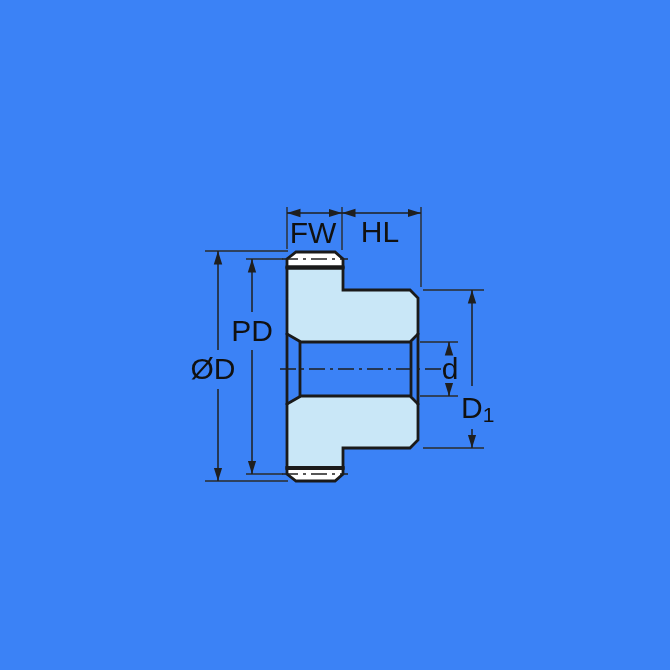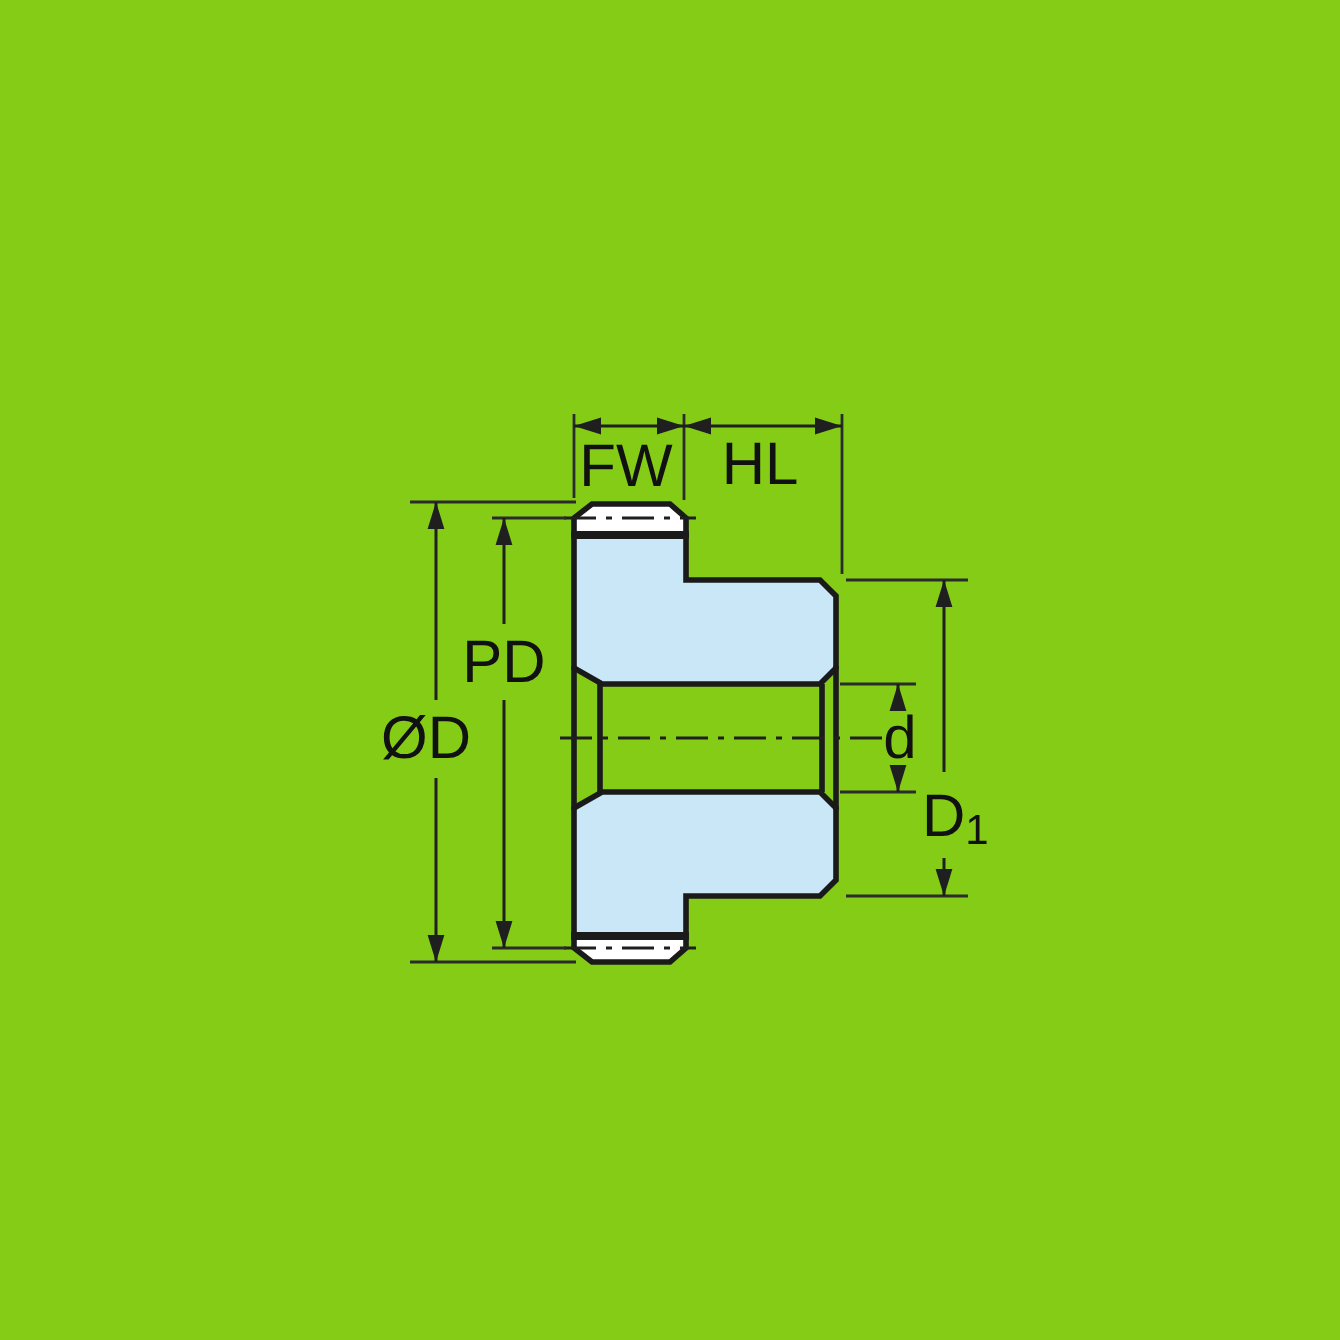--- a/index.html
+++ b/index.html
@@ -8,21 +8,21 @@
     background: #ffffff;
     width: 670px;
     height: 670px;
     overflow: hidden;
     font-family: "Liberation Sans", sans-serif;
   }
   .stage {
     position: relative;
     width: 670px;
     height: 670px;
-    background: #84cc16;
+    background: #3b82f6;
   }
   svg { display: block; }
   .outline       { stroke: #1a1a1a; stroke-width: 2.8; fill: none; stroke-linejoin: miter; }
   .outline-fill  { stroke: #1a1a1a; stroke-width: 2.8; stroke-linejoin: miter; }
   .root-line     { stroke: #1a1a1a; stroke-width: 4;   fill: none; }
   .ext-line      { stroke: #2b2b2b; stroke-width: 1.4; fill: none; }
   .dim-line      { stroke: #1f1f1f; stroke-width: 1.5; fill: none; }
   .centerline    { stroke: #1f1f1f; stroke-width: 1.4; fill: none;
                    stroke-dasharray: 16 5 3 5; }
   .dim-text      { font-family: "Liberation Sans", sans-serif;

